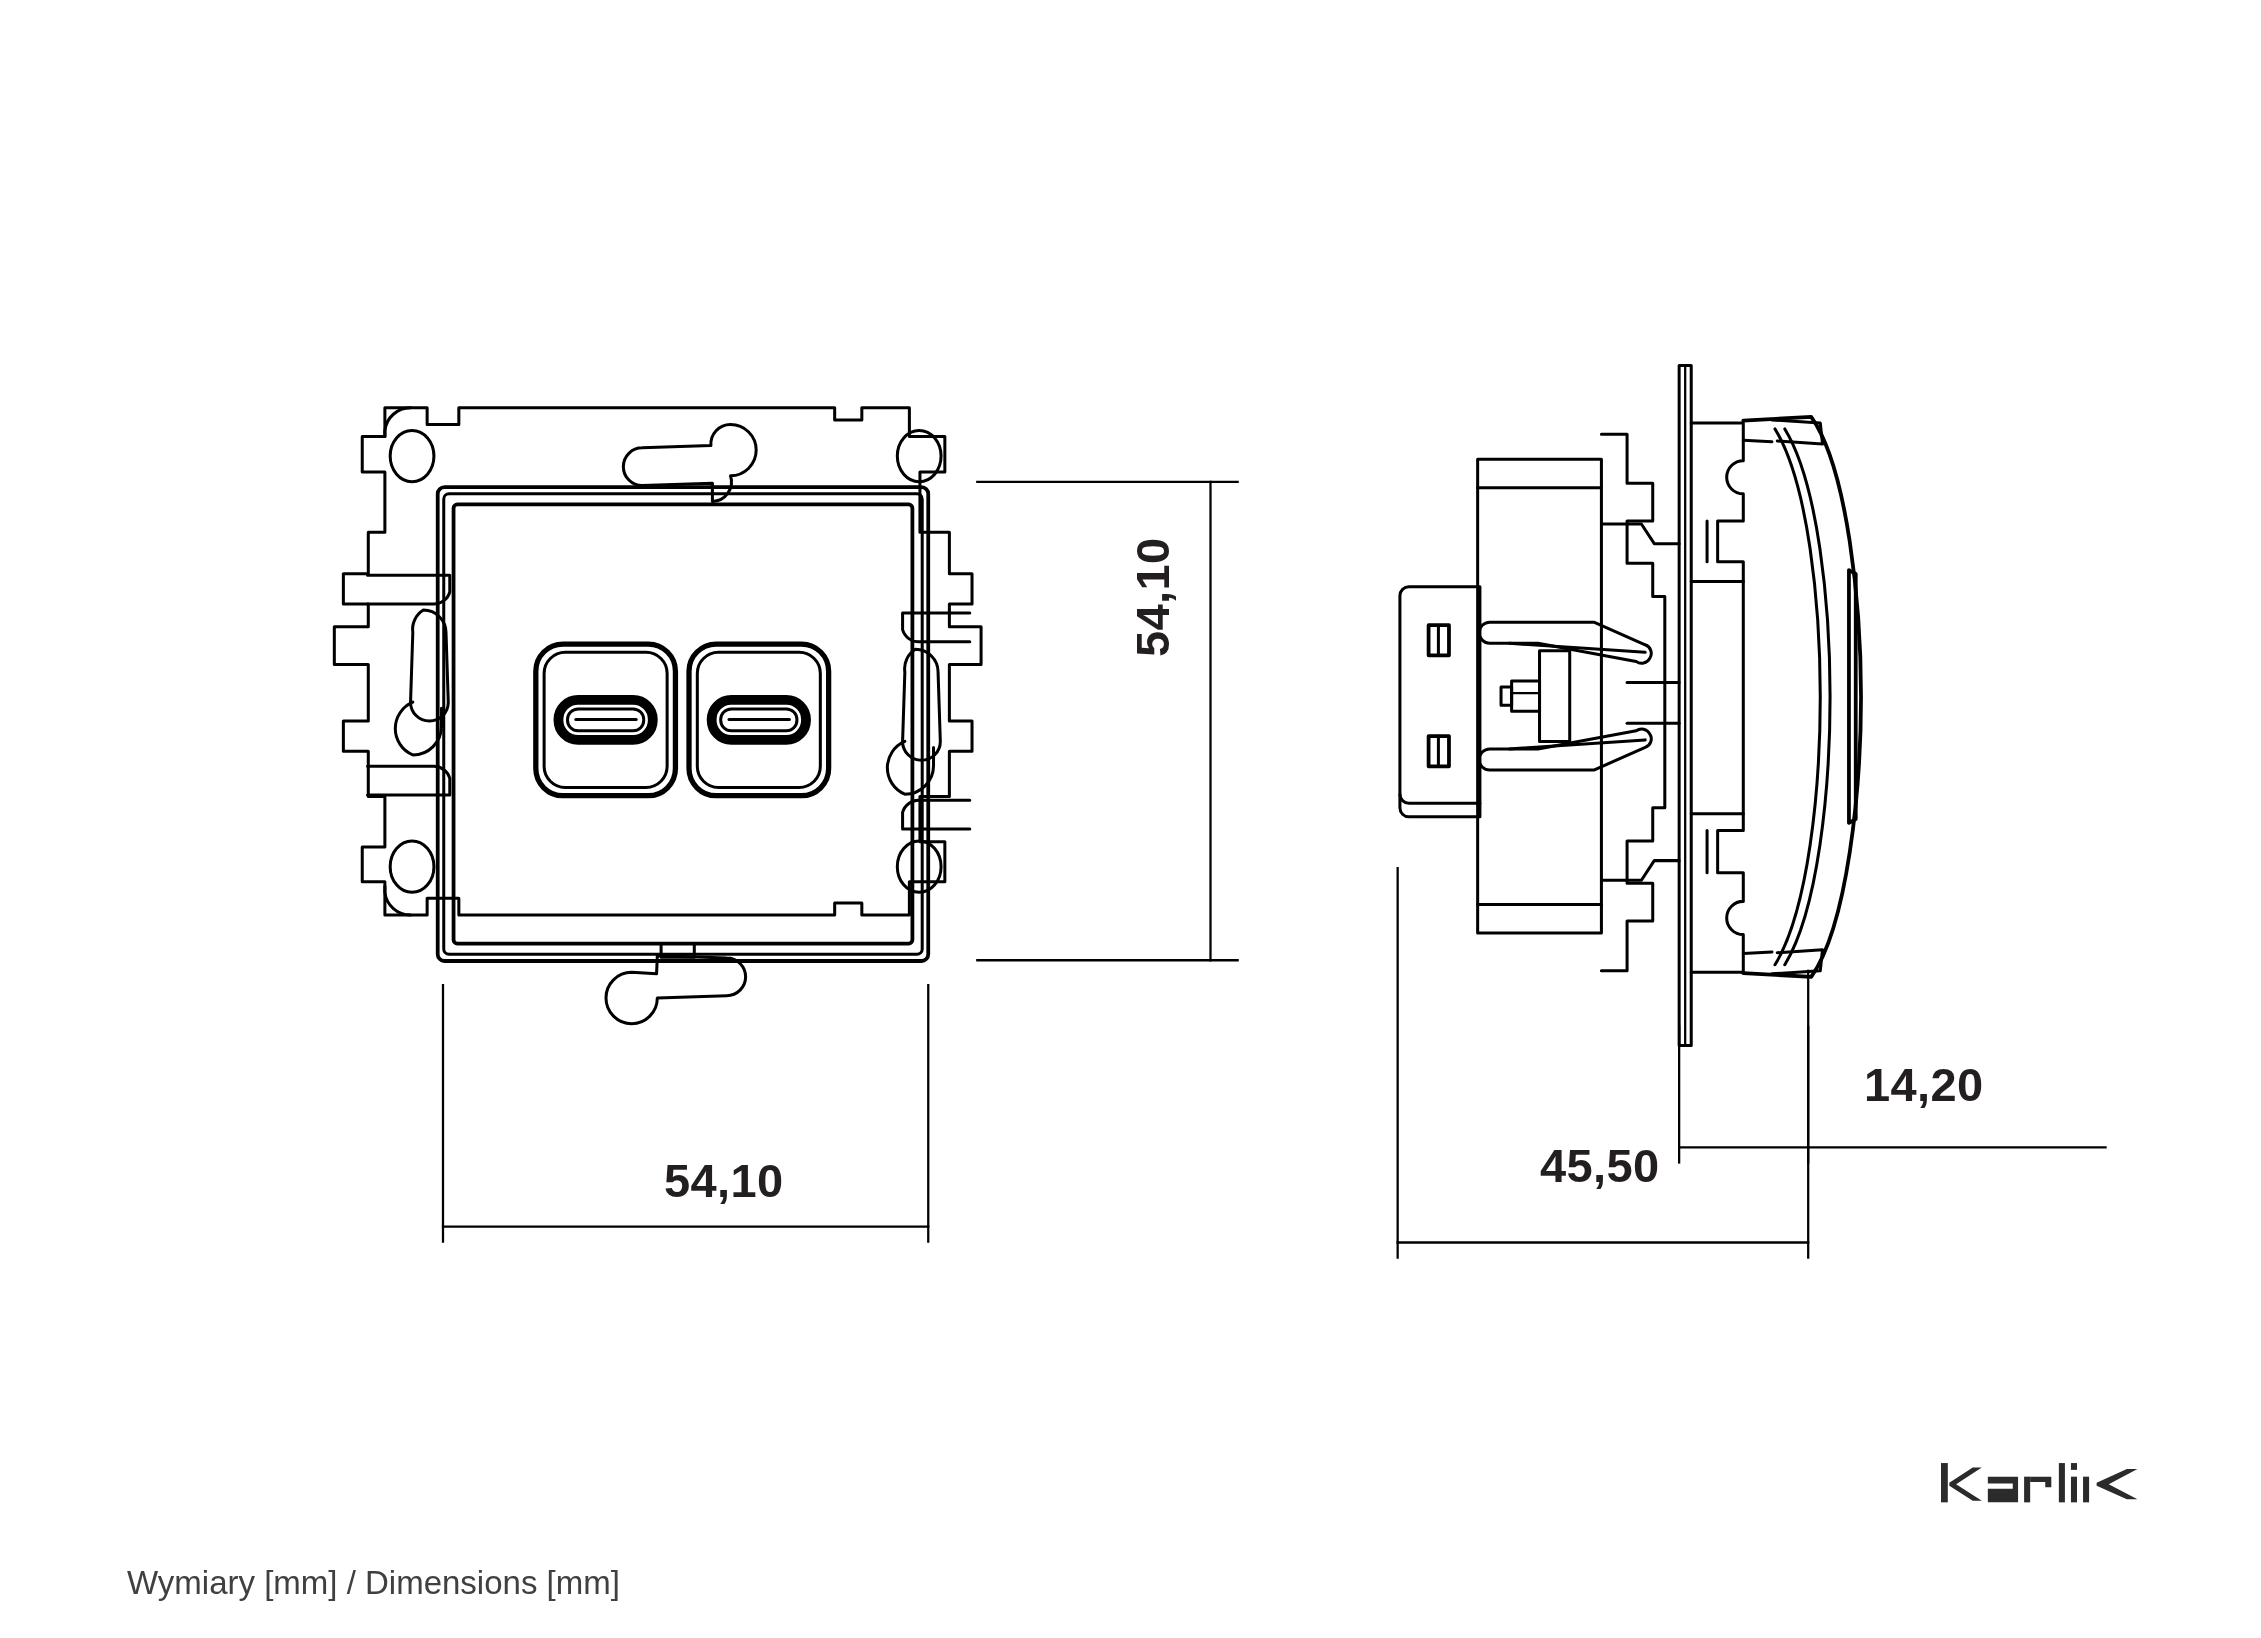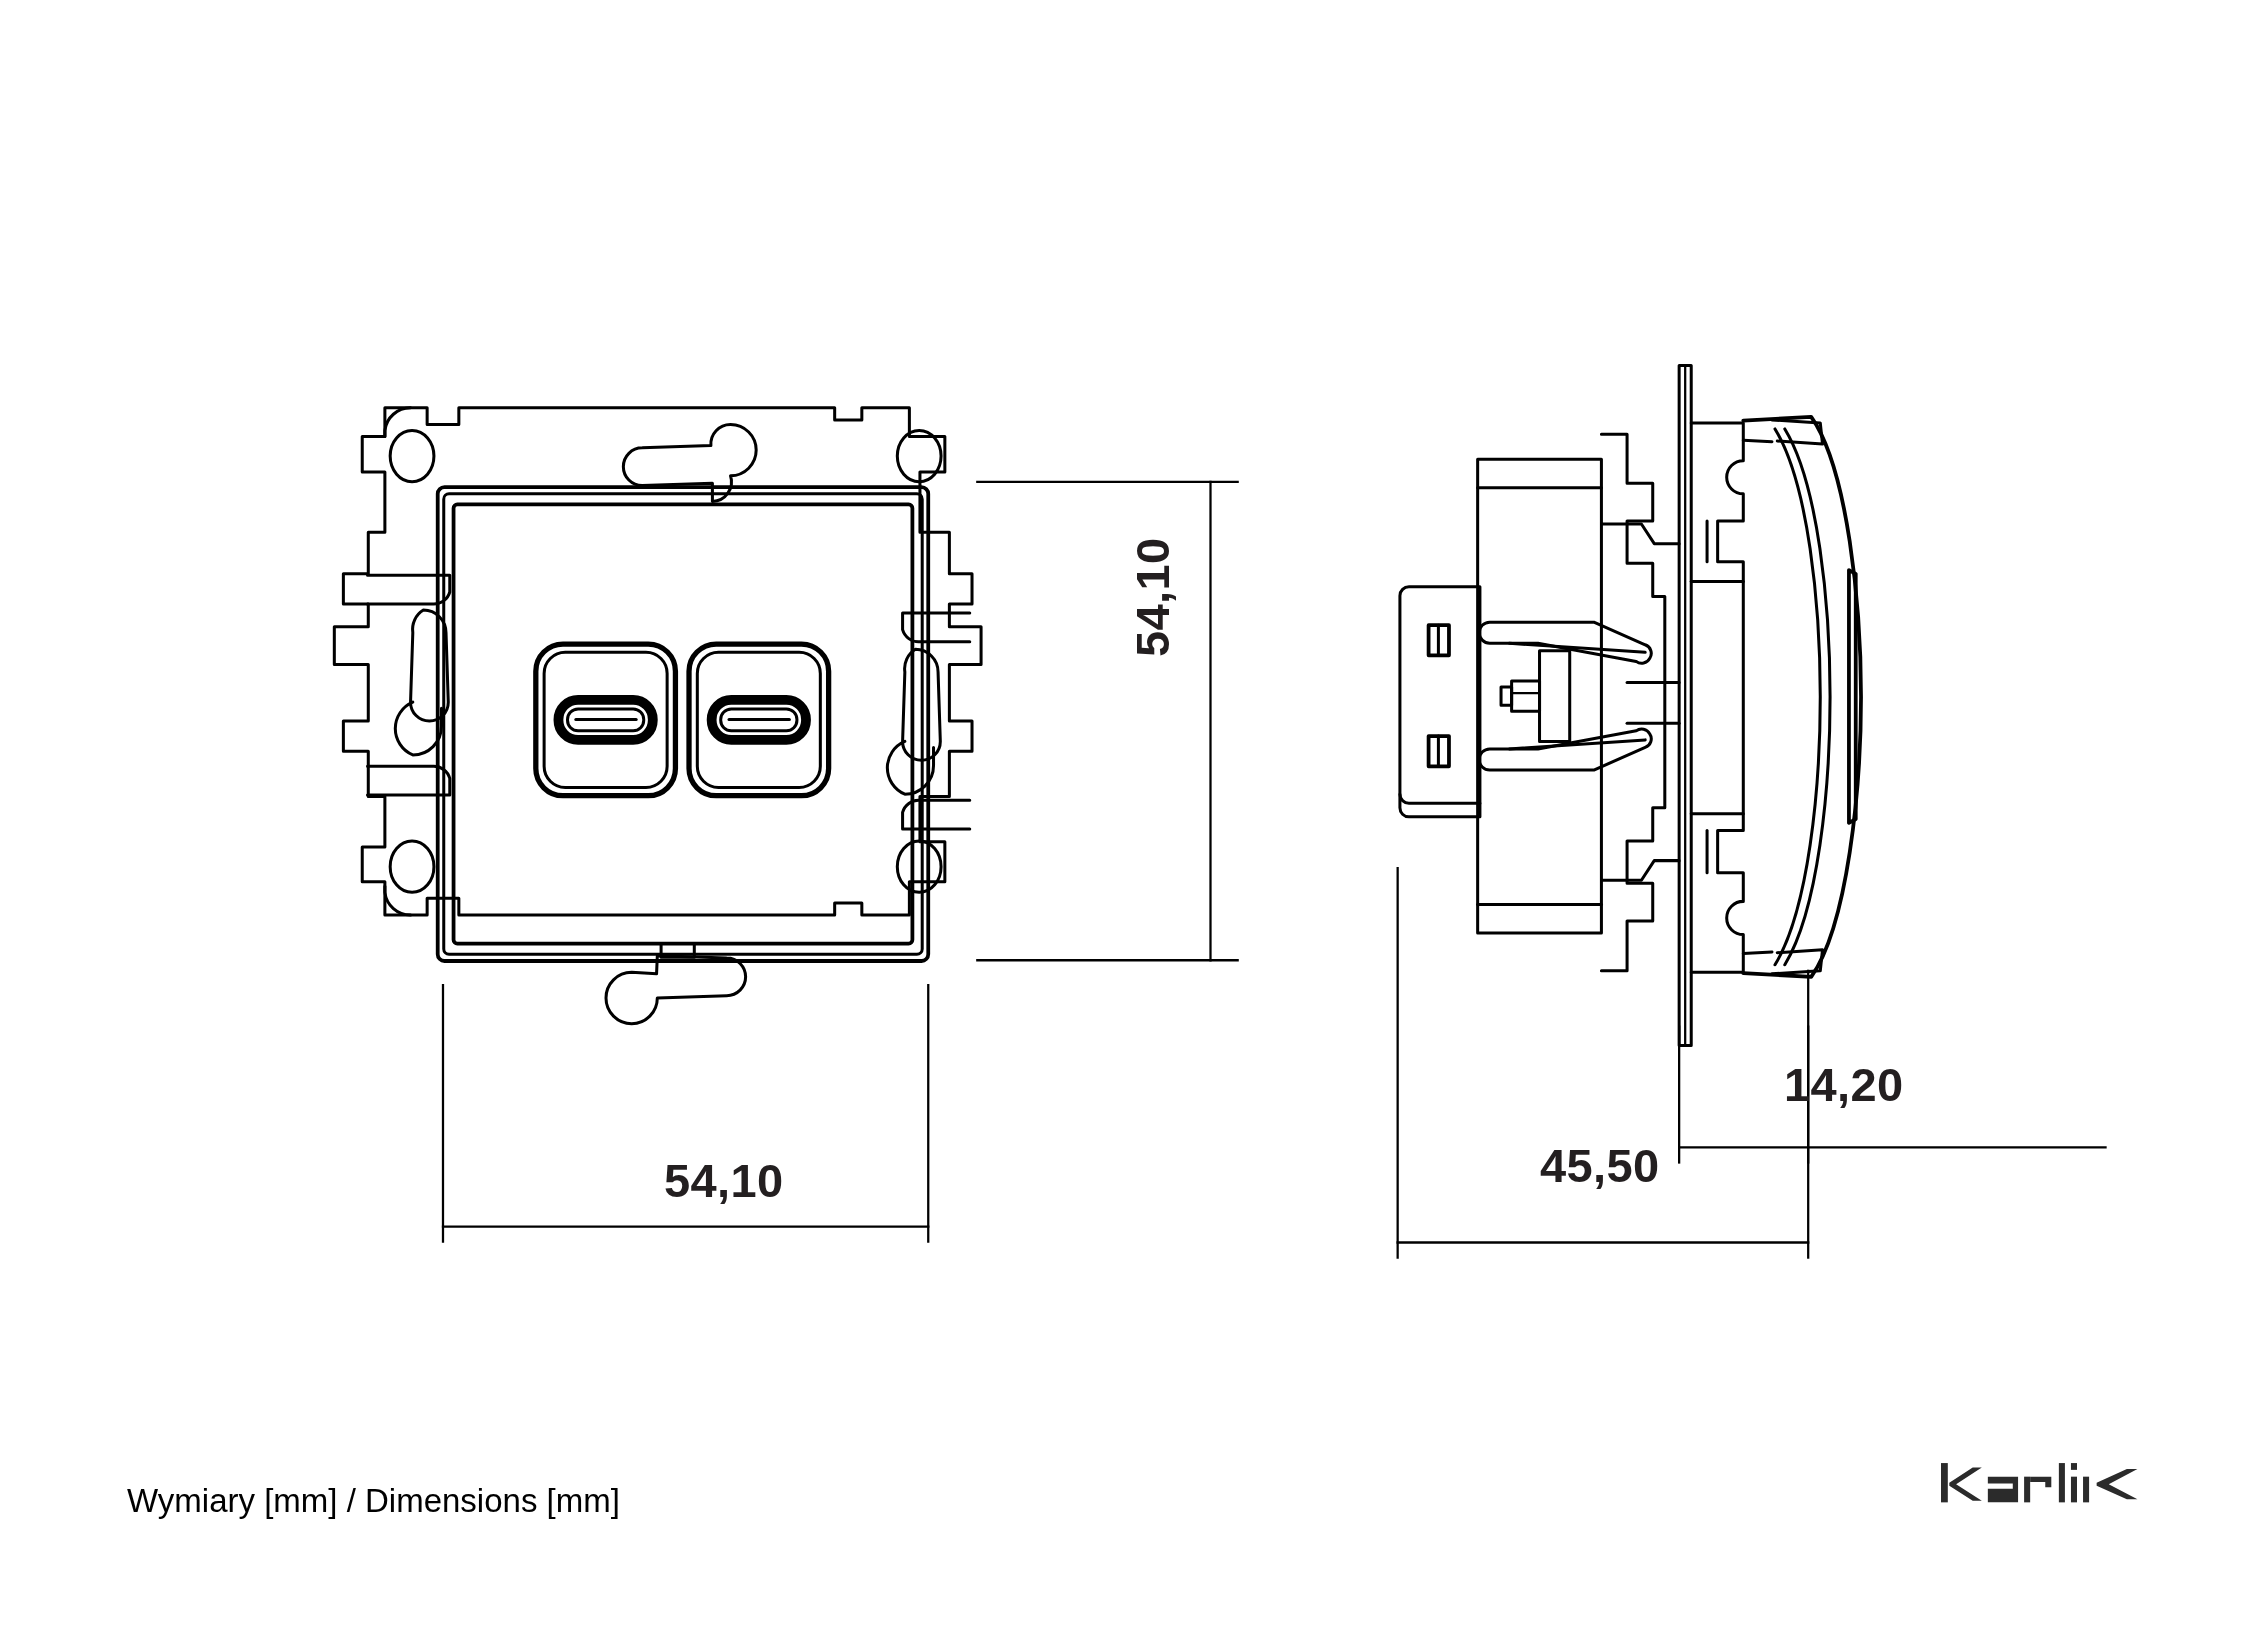--- a/index.html
+++ b/index.html
@@ -25,28 +25,28 @@
     font-family: "Liberation Sans", sans-serif;
     font-weight: bold;
     font-size: 47px;
     color: #231f20;
     letter-spacing: 0.4px;
     white-space: nowrap;
   }
   #dim-width-label  { left: 664px;  top: 1153px; }
   #dim-height-label { left: 1125px; top: 657px; transform: rotate(-90deg); transform-origin: left top; }
   #dim-depth-label  { left: 1540px; top: 1138px; }
-  #dim-front-label  { left: 1784px; top: 1057px; }
+  #dim-front-label  { left: 1864px; top: 1057px; }
 
   #footer-note {
     position: absolute;
     left: 127px;
-    top: 1482px;
+    top: 1564px;
     font-size: 33px;
-    color: #000000;
+    color: #404040;
     white-space: nowrap;
     font-family: "Liberation Sans", sans-serif;
   }
   #brand-logo {
     position: absolute;
     left: 1941px;
     top: 1463px;
     width: 204px;
     height: 50px;
   }

